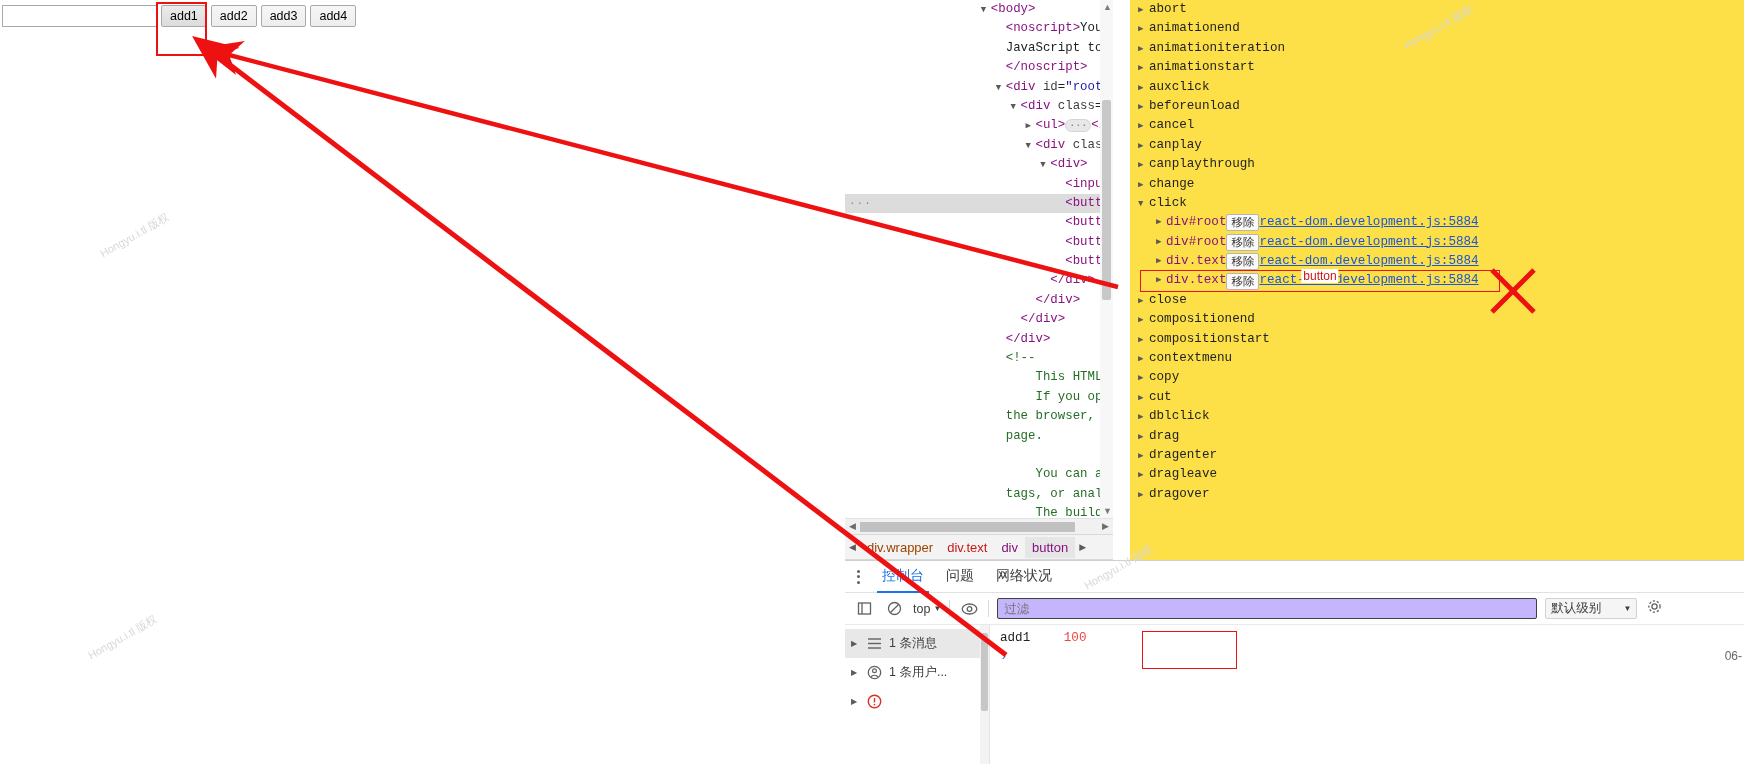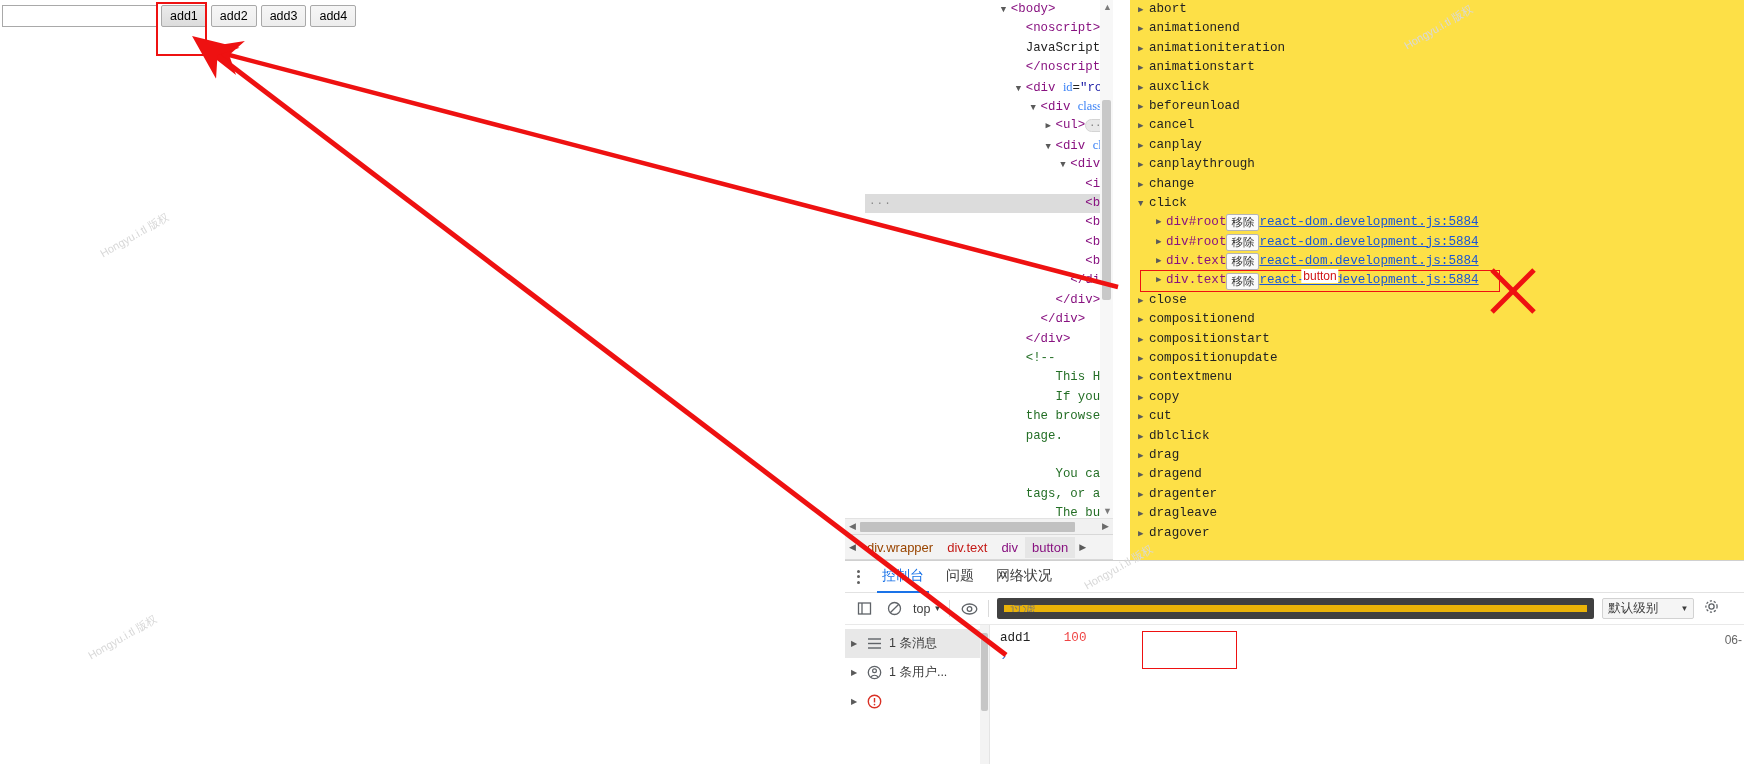--- a/index.html
+++ b/index.html
@@ -38,27 +38,26 @@
   
   .elements-panel {
     position:absolute; left:845px; top:0; width:268px; height:534px;
     background:#fff; border-right:1px solid #cdcdcd; overflow:hidden;
   }
   .dom-tree {
     font-family:"Liberation Mono", monospace;
     font-size: 12.4px; line-height: 19.4px;
     white-space: pre; color:#222;
     padding-top: 0px;
-    margin-left: 20px;
   }
   .dom-line { position:relative; height:19.4px; white-space:pre; padding-left: 2px; }
   .dom-line.sel { background:#dcdcdc; }
   .dom-line .gutter { position:absolute; left:4px; top:0; color:#888; letter-spacing:1px; font-size:11px; }
   .tok-tag { color:#881280; }
-  .tok-attr { color:#3b82f6;font-family:Liberation Serif, serif; }
+  .tok-attr { color:#404040; }
   .tok-val { color:#1a1aa6; }
   .tok-pun { color:#881280; }
   .tok-comment { color:#236e25; }
   .tok-plain { color:#222; }
   .tri { display:inline-block; width:10px; color:#5a5a5a; font-size:9px; }
   .tri.open::before { content:"\25BC"; }
   .tri.closed::before { content:"\25B6"; }
   .tri.blank::before { content:" "; }
   .ellipsis-pill {
     display:inline-block; background:#e8e8e8; border-radius:7px;
@@ -125,22 +124,22 @@
   .kebab i { width:3px; height:3px; background:#5f5f5f; border-radius:50%; display:block; }
   .con-tab { font-size:14px; color:#3c3c3c; padding:6px 11px 7px; cursor:pointer; position:relative; }
   .con-tab.active { color:#1a73e8; }
   .con-tab.active::after { content:""; position:absolute; left:6px; right:6px; bottom:-1px; height:2px; background:#1a73e8; }
 
   .con-toolbar { height:32px; display:flex; align-items:center; gap:8px; padding:0 8px; border-bottom:1px solid #e9e9e9; }
   .tb-icon { width:22px; height:22px; display:flex; align-items:center; justify-content:center; cursor:pointer; color:#5f6368; }
   .ctx-select { display:flex; align-items:center; gap:3px; font-size:12.5px; color:#3c3c3c; cursor:pointer; }
   .tb-sep { width:1px; height:17px; background:#dadada; }
   .filter-input {
-    flex:0 0 auto; width:597px; height:21px; border:7px solid #404040; border-radius:2px;
-    font-size:12.5px; color:#5f6368; padding:0 6px; outline:none; background:#eab308;
+    flex:0 0 auto; width:540px; height:21px; border:1px solid #404040; border-radius:2px;
+    font-size:12.5px; color:#5f6368; padding:0 6px; outline:none; background:#c4b5fd;
     font-family:"Liberation Sans", sans-serif;
   }
   .level-select {
     width:92px; height:21px; border:1px solid #d2d2d2; border-radius:2px; background:#f5f5f5;
     display:flex; align-items:center; justify-content:space-between; padding:0 5px;
     font-size:12.5px; color:#3c3c3c; cursor:pointer;
   }
   .gear { margin-left:2px; color:#5f6368; cursor:pointer; }
 
   .con-body { display:flex; height:140px; }
@@ -155,21 +154,21 @@
   .sb-scroll .t { position:absolute; left:1px; top:8px; width:7px; height:78px; background:#c6c6c6; border-radius:2px;}
 
   .con-log { flex:1; position:relative; padding-top:3px; }
   .log-line {
     font-family:"Liberation Mono", monospace; font-size:12.6px;
     padding: 3px 10px; color:#222;
   }
   .log-num { color:#ef4444;margin-left:26px; }
   .prompt-line { font-family:"Liberation Mono", monospace; font-size:12.6px; color:#2f6fd0; padding:2px 10px; }
   .log-hl { position:absolute; left:152px; top:6px; width:95px; height:38px; border:1.6px solid #ee1111; }
-  .timestamp { position:absolute; right:2px; top:8px; font-size:12px; color:#666; font-family:"Liberation Sans", sans-serif; }
+  .timestamp { position:absolute; right:2px; top:24px; font-size:12px; color:#666; font-family:"Liberation Sans", sans-serif; }
 
   
   .anno-svg { position:absolute; left:0; top:0; width:1744px; height:764px; pointer-events:none; }
   .btn-tag {
     position:absolute; left:1140px; top:270px; width:360px; height:22px;
     border:1.4px solid #ee1111; background:rgba(255,255,255,0.0);
   }
   .btn-tag span {
     position:absolute; left:50%; top:-2px; transform:translateX(-50%);
     font-family:"Liberation Sans", sans-serif; font-size:12px; color:#d01414; background:#fff; padding:0 2px;
@@ -248,27 +247,25 @@
       </div>
       <div class="ev-sub">
         <span class="tri closed"></span>
         <span class="ev-sel">div.text</span>
         <button class="rm-btn">移除</button>
         <span class="src-link">react-dom.development.js:5884</span>
       </div>
       <div class="ev-row"><span class="tri closed"></span><span class="ev-name">close</span></div>
       <div class="ev-row"><span class="tri closed"></span><span class="ev-name">compositionend</span></div>
       <div class="ev-row"><span class="tri closed"></span><span class="ev-name">compositionstart</span></div>
-      <div class="ev-row"><span class="tri closed"></span><span class="ev-name">compositionupdate</span></div>
       <div class="ev-row"><span class="tri closed"></span><span class="ev-name">contextmenu</span></div>
       <div class="ev-row"><span class="tri closed"></span><span class="ev-name">copy</span></div>
       <div class="ev-row"><span class="tri closed"></span><span class="ev-name">cut</span></div>
       <div class="ev-row"><span class="tri closed"></span><span class="ev-name">dblclick</span></div>
       <div class="ev-row"><span class="tri closed"></span><span class="ev-name">drag</span></div>
-      <div class="ev-row"><span class="tri closed"></span><span class="ev-name">dragend</span></div>
       <div class="ev-row"><span class="tri closed"></span><span class="ev-name">dragenter</span></div>
       <div class="ev-row"><span class="tri closed"></span><span class="ev-name">dragleave</span></div>
       <div class="ev-row"><span class="tri closed"></span><span class="ev-name">dragover</span></div>
     </div>
 
   <div class="console-drawer">
     <div class="con-tabs">
       <div class="kebab">
           <i></i>
           <i></i>

